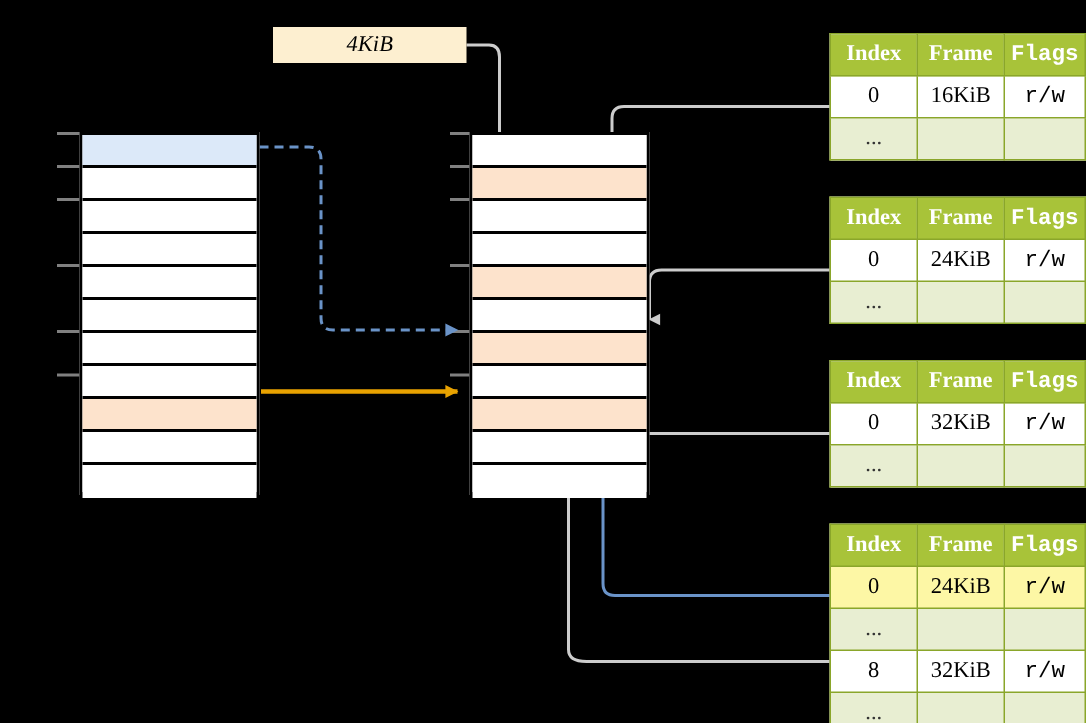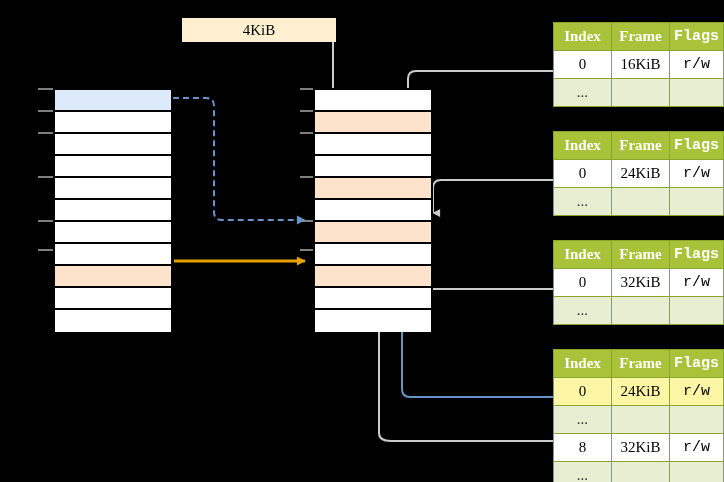--- a/index.html
+++ b/index.html
@@ -111,21 +111,21 @@
       <div class="cell " style="height: 22px;"></div>
       <div class="cell orange" style="height: 22px;"></div>
       <div class="cell " style="height: 22px;"></div>
       <div class="cell orange" style="height: 22px;"></div>
       <div class="cell " style="height: 22px;"></div>
       <div class="cell orange" style="height: 22px;"></div>
       <div class="cell " style="height: 22px;"></div>
       <div class="cell  last" style="height: 22px;"></div>
     </div>
 
-  <div class="kib-label" style="left:182px;top:18px;width:154px;height:24px;">4KiB</div>
+  <div class="kib-label" style="left:182px;top:18px;width:129px;height:24px;font-style:italic;">4KiB</div>
 
   <table class="ptable" id="tbl0" style="left:553px;top:22px;">
       <thead>
         <tr>
           <th class="w-idx">Index</th>
           <th class="w-frm">Frame</th>
           <th class="w-flg">Flags</th>
         </tr>
       </thead>
       <tbody>

